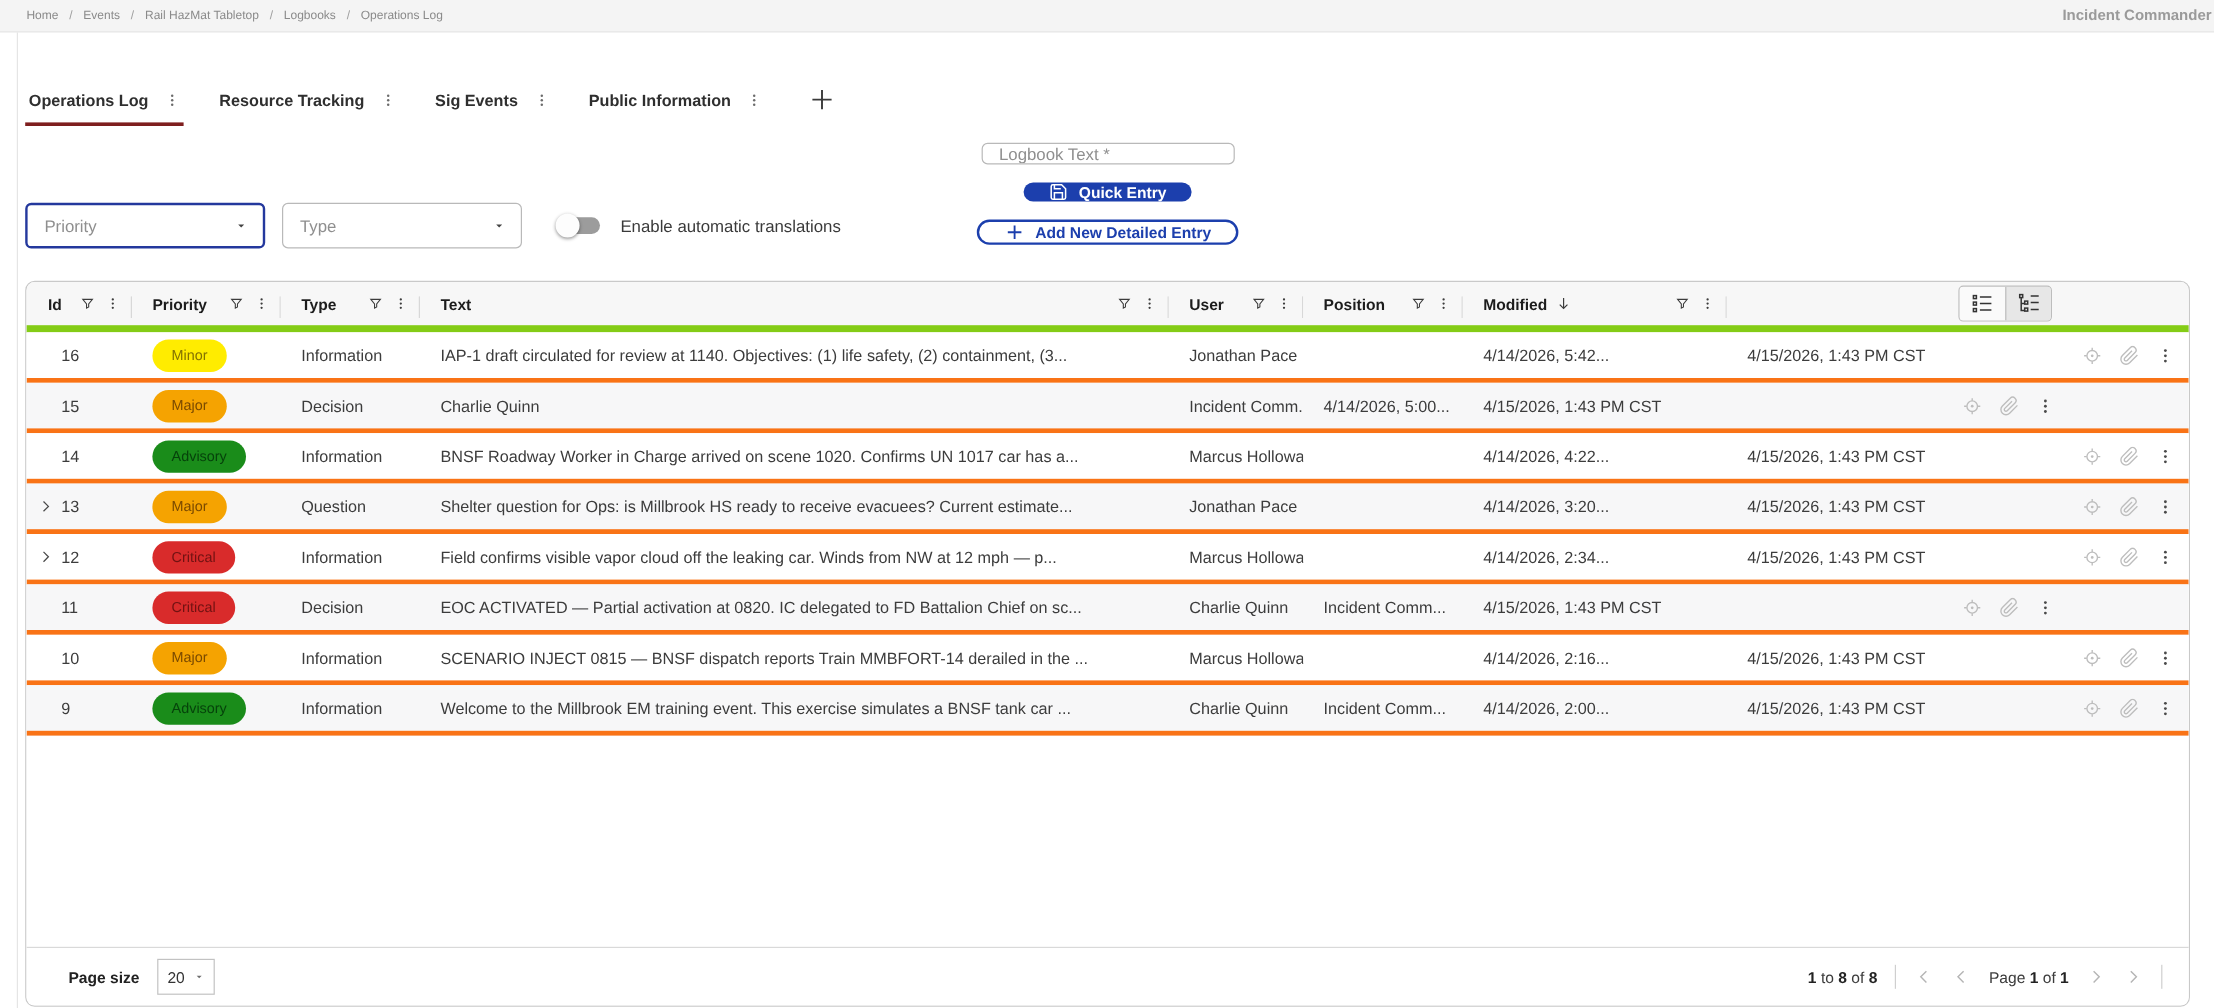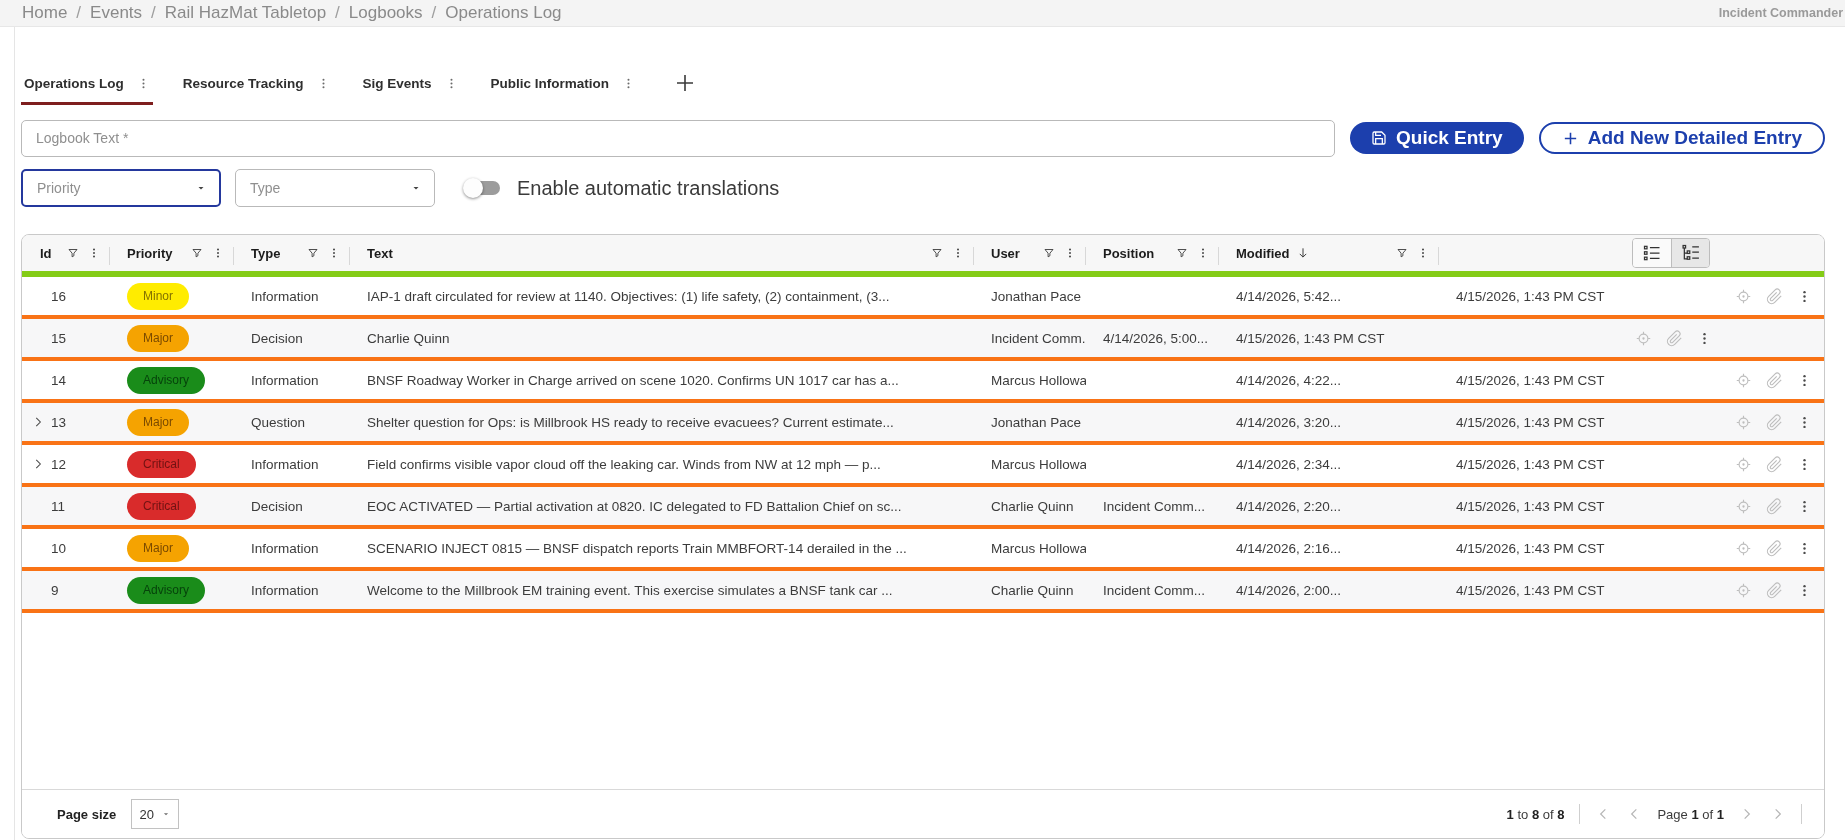--- a/index.html
+++ b/index.html
@@ -8,63 +8,63 @@
     width:1845px; height:840px; overflow:hidden;
     font-family:"Liberation Sans", sans-serif;
     background:#ffffff; color:#3c3c3c;
   }
   
   .topbar{
     height:27px; background:#f4f4f4; border-bottom:1px solid #e7e7e7;
     display:flex; align-items:center; justify-content:space-between;
     padding:0 2px 0 22px;
   }
-  .breadcrumb{ display:flex; align-items:center; gap:9px; font-size:17px; color:#8a8a8a; }
+  .breadcrumb{ display:flex; align-items:center; gap:9px; font-size:10px; color:#8a8a8a; }
   .crumb{ white-space:nowrap; }
   .crumb-sep{ color:#9e9e9e; }
   .role{ font-size:12.5px; font-weight:700; color:#9a9a9a; white-space:nowrap; }
   
   .content{
     margin-left:14px; border-left:1px solid #e5e5e5;
     height:813px; padding:0 20px 0 6px; position:relative;
   }
   
   .tabbar{ display:flex; align-items:flex-end; padding-top:21px; height:78px; }
   .tab-group{ display:flex; align-items:center; gap:13px; padding:0 3px 14px 3px; position:relative; margin-right:27px; cursor:pointer; }
   .tab-group.active::after{ content:''; position:absolute; left:0; right:0; bottom:0; height:3px; background:#7e1e1e; }
   .tab-label{ font-size:13.5px; font-weight:700; color:#2f2f2f; white-space:nowrap; }
   .tab-kebab{ color:#6b6b6b; display:flex; }
   .tab-add{ margin:0 0 10px 8px; color:#3a3a3a; display:flex; cursor:pointer; }
   
-  .entry-row{ display:flex; align-items:center; margin-top:14px; gap:15px; height:38px; }
+  .entry-row{ display:flex; align-items:center; margin-top:14px; gap:15px; height:38px;flex-direction:column; }
   .logbook-input{
     flex:1; height:37px; border:1px solid #b9b9b9; border-radius:5px;
     padding:0 14px; font-size:14px; color:#333; outline:none;
     font-family:"Liberation Sans", sans-serif;
   }
   .logbook-input::placeholder{ color:#8f8f8f; }
   .btn{ height:32px; border-radius:16px; display:flex; align-items:center; gap:9px;
-        font-size:19px; font-weight:700; padding:0 21px; cursor:pointer; white-space:nowrap; }
+        font-size:13px; font-weight:700; padding:0 21px; cursor:pointer; white-space:nowrap; }
   .btn-primary{ background:var(--accent); color:#fff; border:none; }
   .btn-outline{ background:#fff; color:var(--accent); border:2px solid var(--accent); }
   
   .filter-row{ display:flex; align-items:center; margin-top:11px; height:40px; }
   .select{
     width:200px; height:38px; border:1px solid #b9b9b9; border-radius:5px;
     display:flex; align-items:center; justify-content:space-between;
     padding:0 12px 0 14px; font-size:14px; color:#8f8f8f; background:#fff; cursor:pointer;
   }
   .select.focused{ border:2px solid #24389d; }
   .select .caret{ color:#434343; display:flex; }
   .select + .select{ margin-left:14px; }
   .toggle-wrap{ display:flex; align-items:center; gap:17px; margin-left:31px; cursor:pointer; }
   .toggle{ width:34px; height:14px; border-radius:7px; background:#9c9c9c; position:relative; }
   .toggle-knob{ width:20px; height:20px; border-radius:50%; background:#fdfdfd;
     position:absolute; left:-3px; top:-3px; box-shadow:0 1px 3px rgba(0,0,0,.45); }
-  .toggle-label{ font-size:20px; color:#3a3a3a; }
+  .toggle-label{ font-size:14px; color:#3a3a3a; }
   
   .table{
     margin-top:26px; height:605px; border:1px solid #c9c9c9; border-radius:8px;
     display:flex; flex-direction:column; overflow:hidden; background:#fff;
   }
   .grid{ display:grid; grid-template-columns:88px 124px 116px 1fr 112px 133px 220px 285px 100px; }
   .thead{ height:42px; background:#f7f7f7; border-bottom:6px solid #84cc16; flex:none; }
   .hcell{ display:flex; align-items:center; justify-content:space-between;
           padding:0 10px 0 17px; position:relative; overflow:hidden; }
   .hcell:not(:last-child)::after{ content:''; position:absolute; right:0; top:12px; height:18px; width:1px; background:#d8d8d8; }
@@ -586,21 +586,20 @@
               </span>
       <span>11</span>
     </div>
     <div class="tcell">
               <span class="badge" style="background: rgb(217, 43, 43); color: rgb(112, 18, 18);">Critical</span>
             </div>
     <div class="tcell">Decision</div>
     <div class="tcell">EOC ACTIVATED — Partial activation at 0820. IC delegated to FD Battalion Chief on sc...</div>
     <div class="tcell">Charlie Quinn</div>
     <div class="tcell">Incident Comm...</div>
-    <div class="tcell">4/14/2026, 2:20...</div>
     <div class="tcell">4/15/2026, 1:43 PM CST</div>
     <div class="tcell actions">
       <span class="act-icon">
                 <svg width="17" height="17" viewBox="0 0 24 24" fill="none" stroke="currentColor" stroke-width="1.6">
                   <circle cx="12" cy="12" r="6.2"></circle>
                   <circle cx="12" cy="12" r="1.6" fill="currentColor" stroke="none"></circle>
                   <path d="M12 2.5v3M12 18.5v3M2.5 12h3M18.5 12h3"></path>
                 </svg>
               </span>
       <span class="act-icon">

